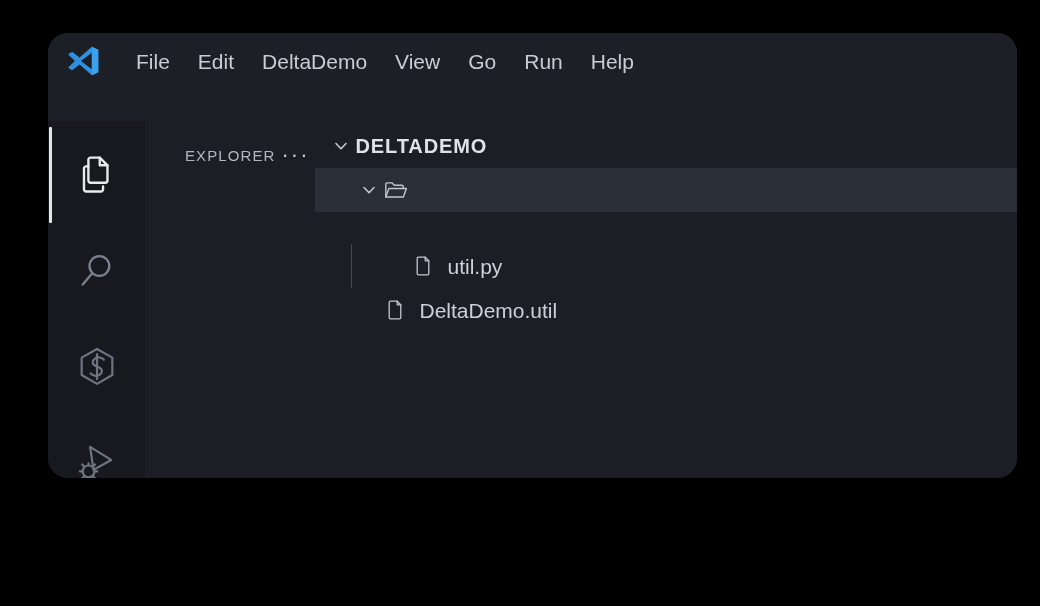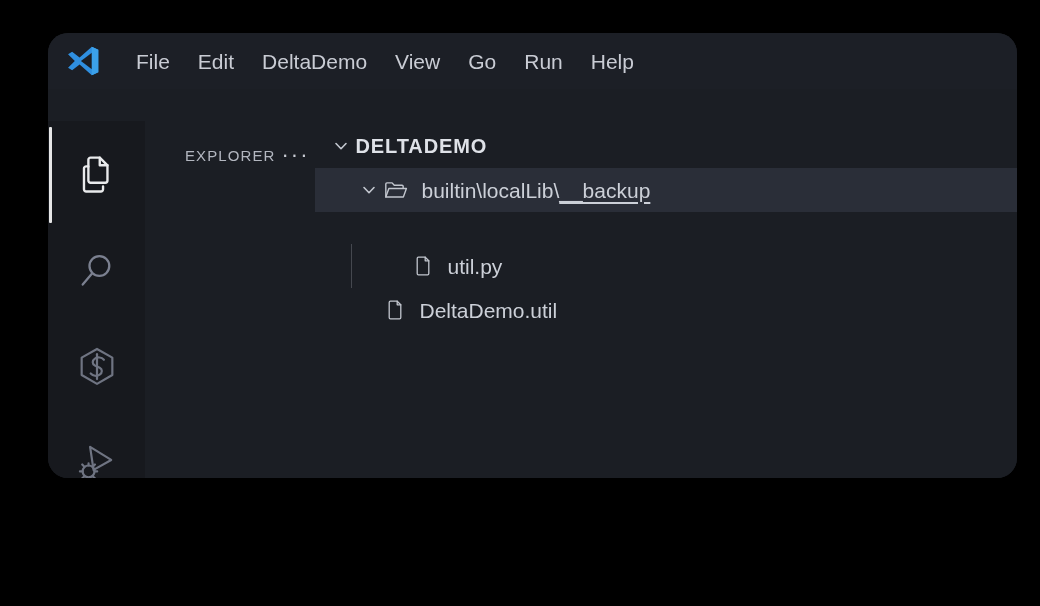--- a/index.html
+++ b/index.html
@@ -288,21 +288,20 @@
             <svg width="20" height="20" viewBox="0 0 16 16" fill="none" stroke="#c2c6ce" stroke-width="1.3" stroke-linecap="round" stroke-linejoin="round">
               <path d="M4 6 L8 10.2 L12 6"></path>
             </svg>
           </span>
           <span class="folder-icon">
             <svg width="26" height="26" viewBox="0 0 24 24" fill="none" stroke="#c2c6ce" stroke-width="1.3" stroke-linecap="round" stroke-linejoin="round">
               <path d="M2.6 18.4 V6.4 A1 1 0 0 1 3.6 5.4 H8.4 L10.4 7.6 H17.6 A1 1 0 0 1 18.6 8.6 V9.8"></path>
               <path d="M2.6 18.4 L5.4 10.6 H21.6 L18.8 18.4 Z"></path>
             </svg>
           </span>
-          <span class="row-label"><span>builtin</span><span>\</span><span>localLib</span><span>\</span><span class="name-underline">__backup</span></span>
         </div>
 
         <div class="row" style="padding-left:96px;margin-top:32px;">
           <span class="indent-guide" style="left:36px; top:0; height:44px;"></span>
           <span class="file-icon">
             <svg width="24" height="24" viewBox="0 0 24 24" fill="none" stroke="#c2c6ce" stroke-width="1.3" stroke-linecap="round" stroke-linejoin="round">
               <path d="M14.2 3.2 H7.4 A1.2 1.2 0 0 0 6.2 4.4 V19.6 A1.2 1.2 0 0 0 7.4 20.8 H16.6 A1.2 1.2 0 0 0 17.8 19.6 V6.8 Z"></path>
               <path d="M14.2 3.2 V6.8 H17.8"></path>
             </svg>
           </span>

